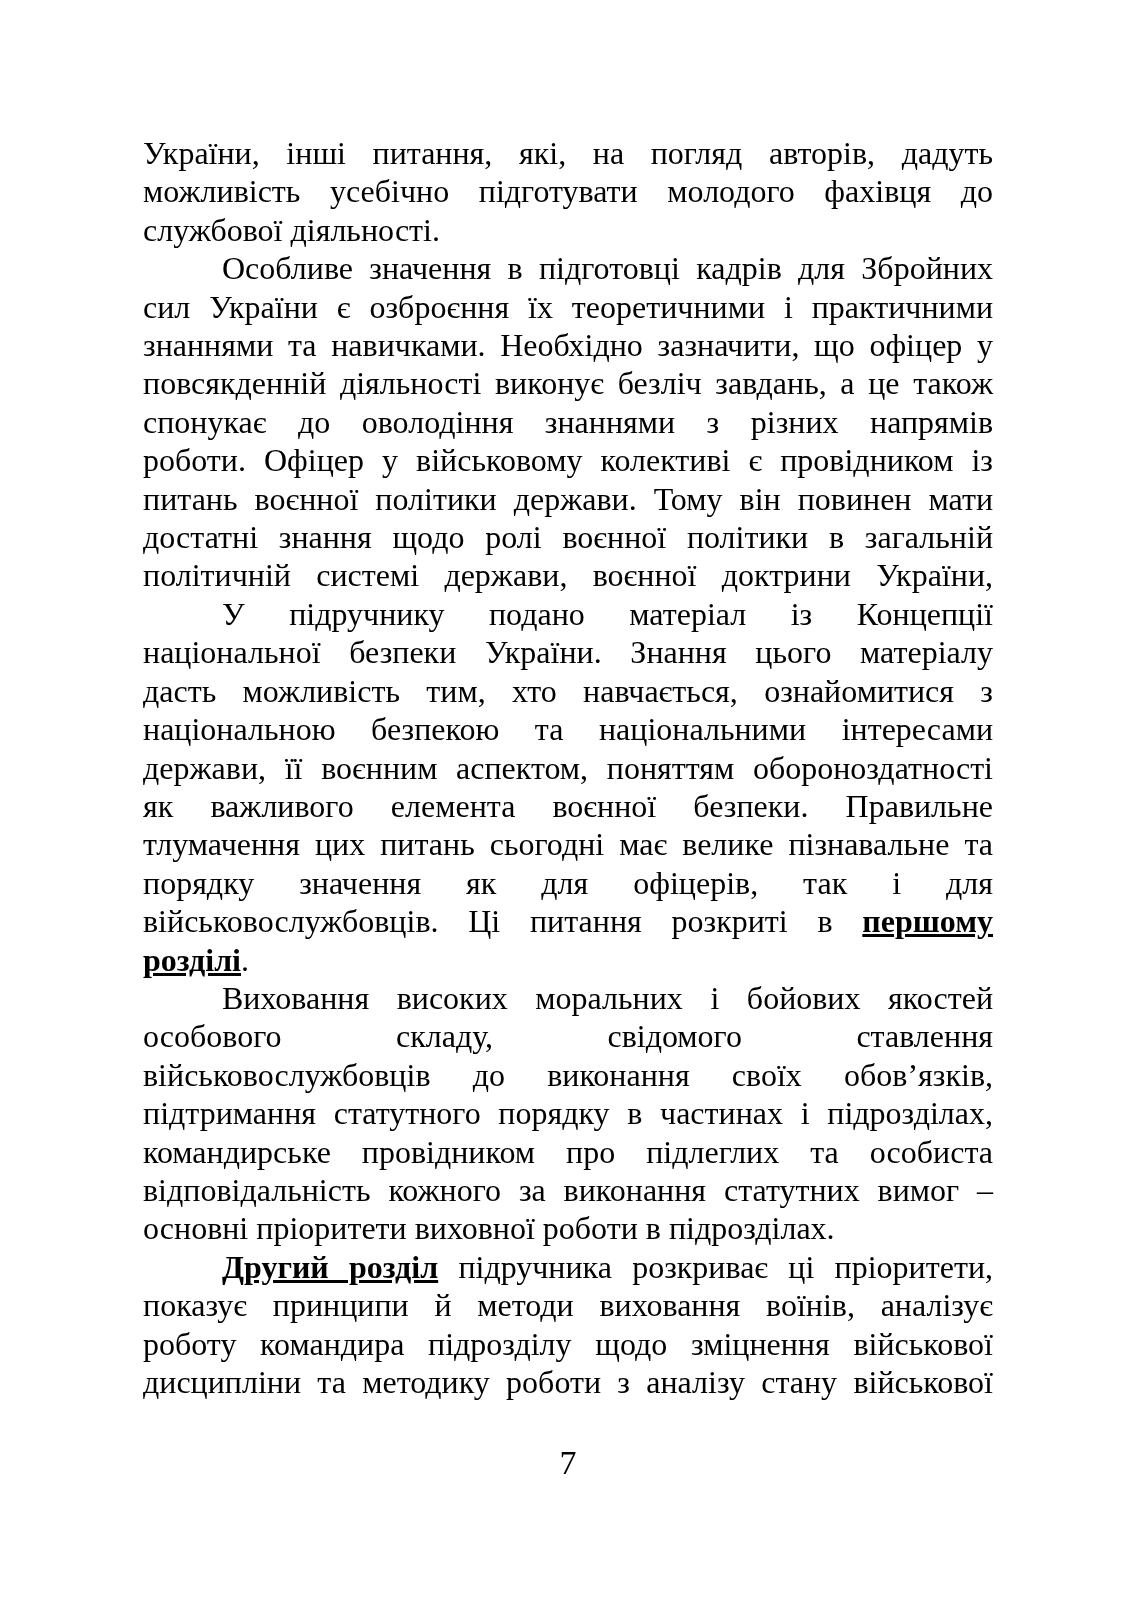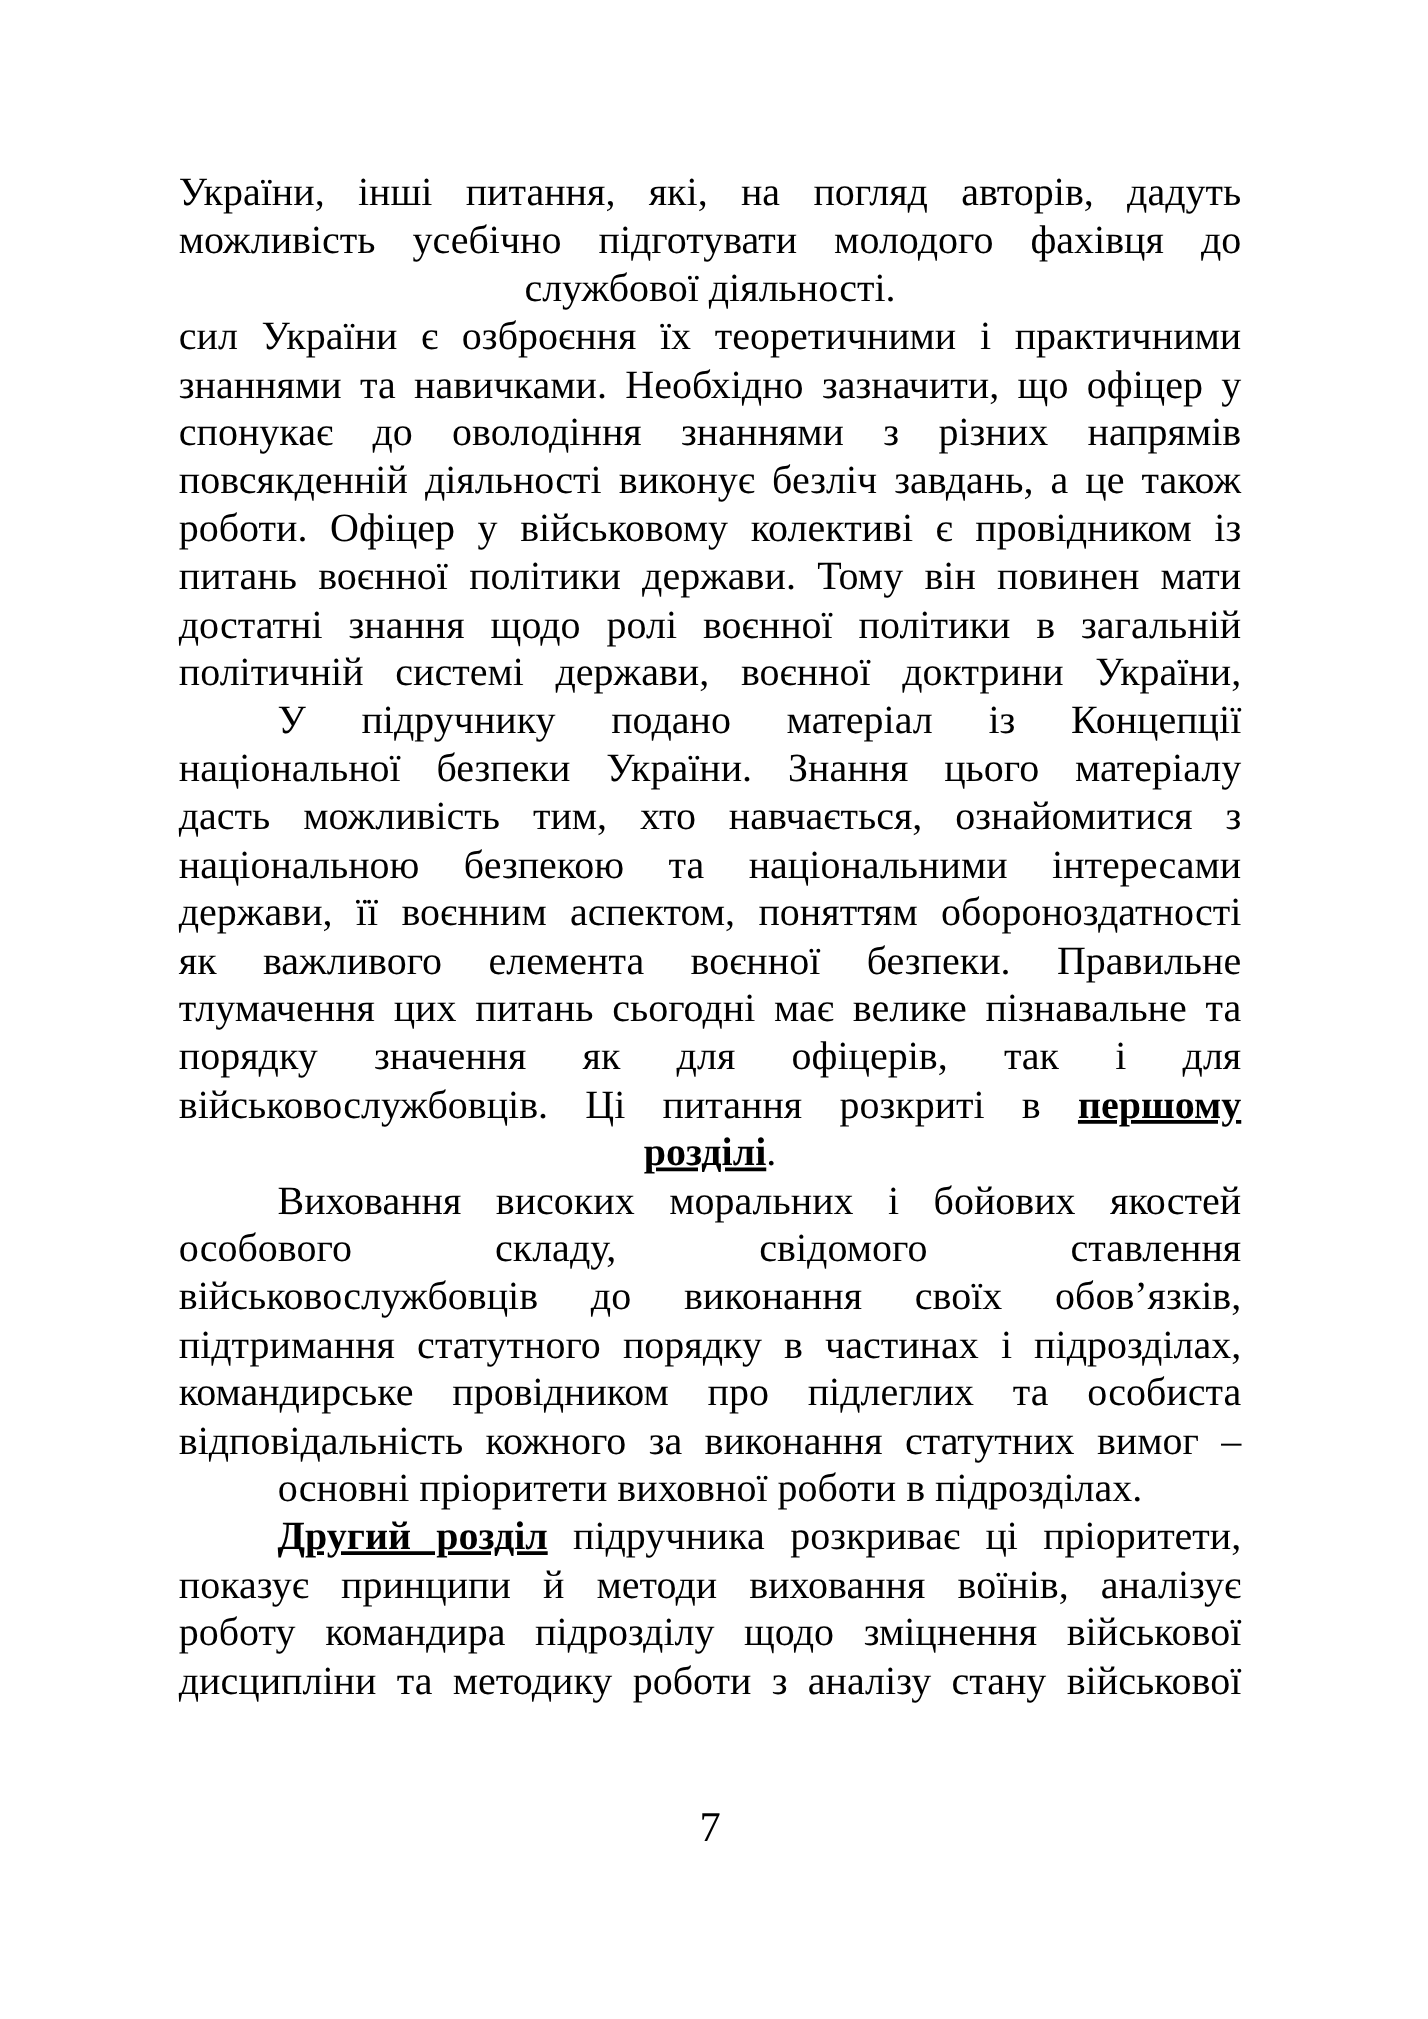--- a/index.html
+++ b/index.html
@@ -23,21 +23,21 @@
   .text-block {
     position: absolute;
     left: 143px;
     top: 134px;
     width: 850px;
     font-size: 32px;
     line-height: 38.4px;
     letter-spacing: 0;
   }
   .line {
-    text-align: center;
+    text-align: left;
     white-space: normal;
   }
   .line.j {
     text-align: justify;
     text-align-last: justify;
   }
   .line.ind {
     text-indent: 79px;
   }
   .b {
@@ -55,24 +55,25 @@
   }
 </style>
 </head>
 <body>
 
 <div class="page">
   <div class="text-block">
       <div class="line j"><span>України, інші питання, які, на погляд авторів, дадуть</span></div>
       <div class="line j"><span>можливість усебічно підготувати молодого фахівця до</span></div>
       <div class="line"><span>службової діяльності.</span></div>
+      <div class="line j ind"><span>Особливе значення в підготовці кадрів для Збройних</span></div>
       <div class="line j"><span>сил України є озброєння їх теоретичними і практичними</span></div>
       <div class="line j"><span>знаннями та навичками. Необхідно зазначити, що офіцер у</span></div>
+      <div class="line j"><span>повсякденній діяльності виконує безліч завдань, а це також</span></div>
       <div class="line j"><span>спонукає до оволодіння знаннями з різних напрямів</span></div>
-      <div class="line j"><span>повсякденній діяльності виконує безліч завдань, а це також</span></div>
       <div class="line j"><span>роботи. Офіцер у військовому колективі є провідником із</span></div>
       <div class="line j"><span>питань воєнної політики держави. Тому він повинен мати</span></div>
       <div class="line j"><span>достатні знання щодо ролі воєнної політики в загальній</span></div>
       <div class="line j"><span>політичній системі держави, воєнної доктрини України,</span></div>
       <div class="line j ind"><span>У підручнику подано матеріал із Концепції</span></div>
       <div class="line j"><span>національної безпеки України. Знання цього матеріалу</span></div>
       <div class="line j"><span>дасть можливість тим, хто навчається, ознайомитися з</span></div>
       <div class="line j"><span>національною безпекою та національними інтересами</span></div>
       <div class="line j"><span>держави, її воєнним аспектом, поняттям обороноздатності</span></div>
       <div class="line j"><span>як важливого елемента воєнної безпеки. Правильне</span></div>

